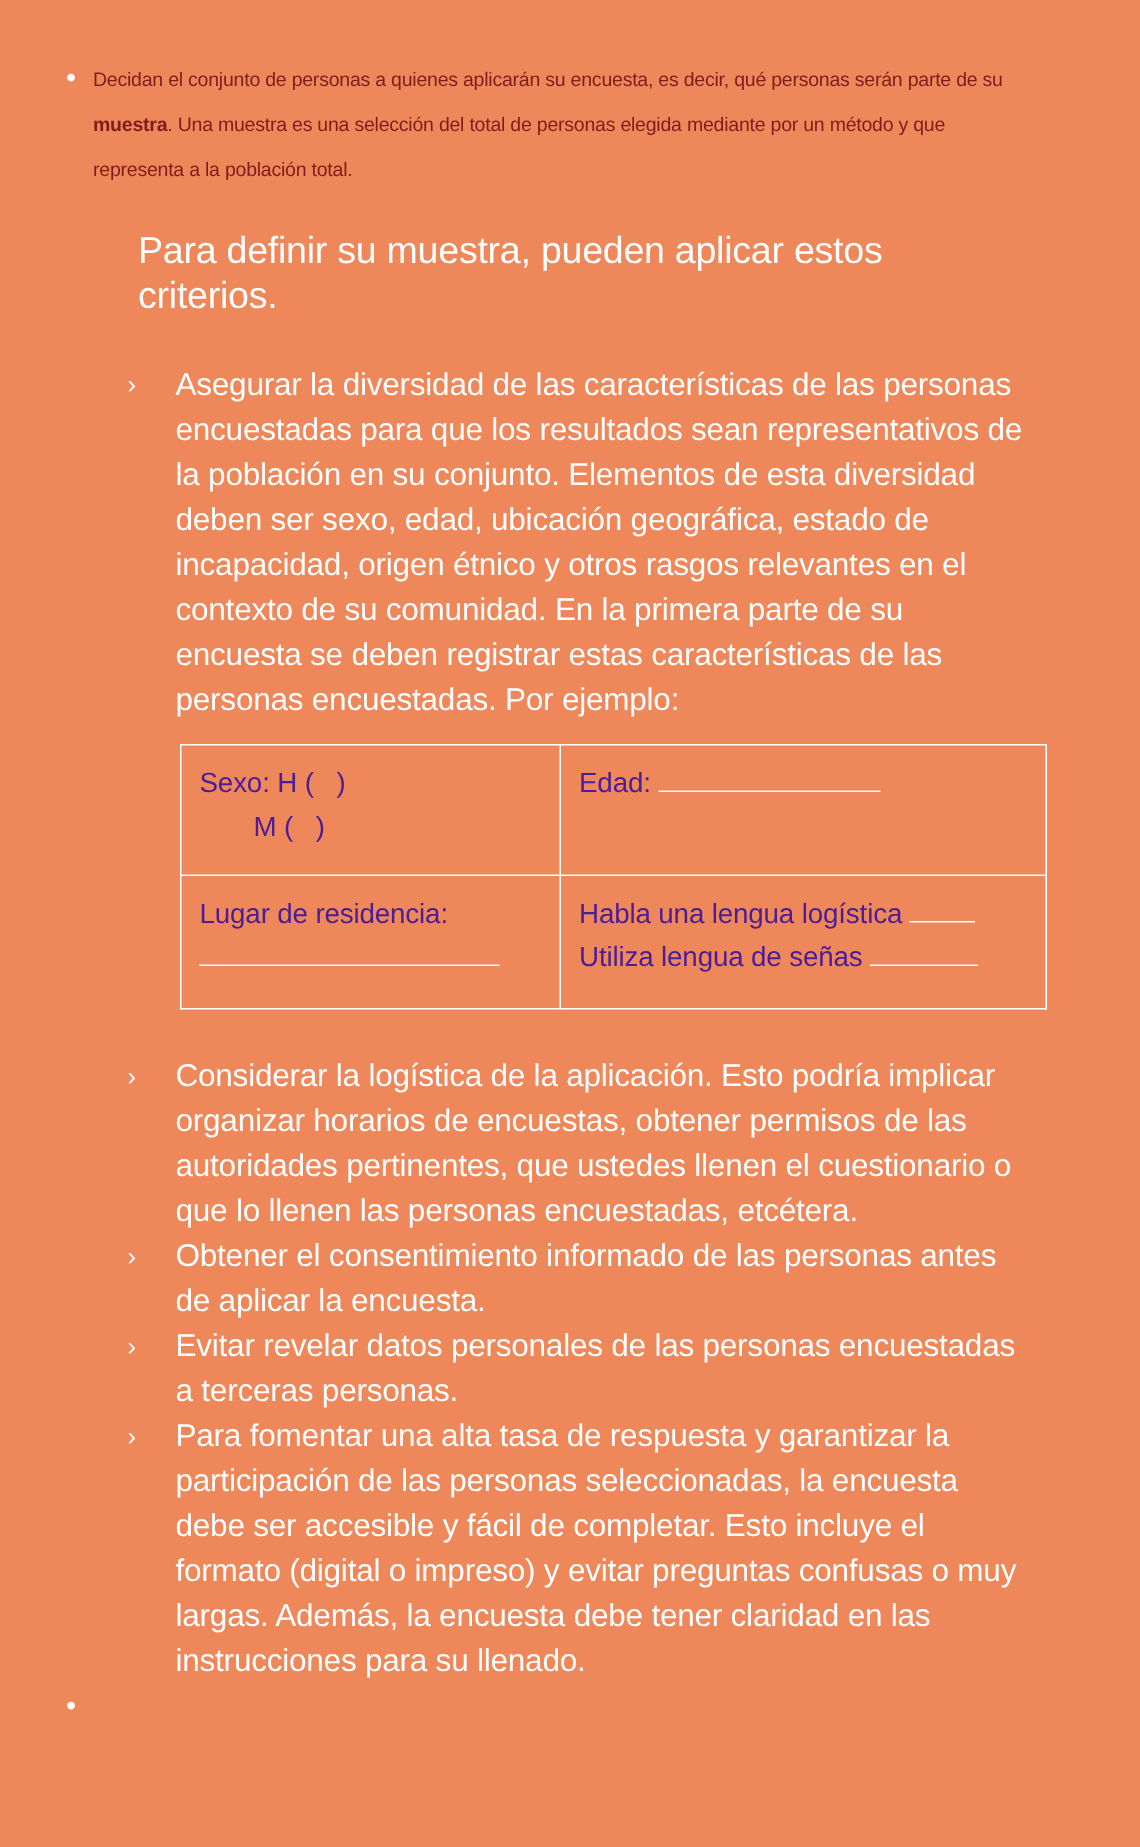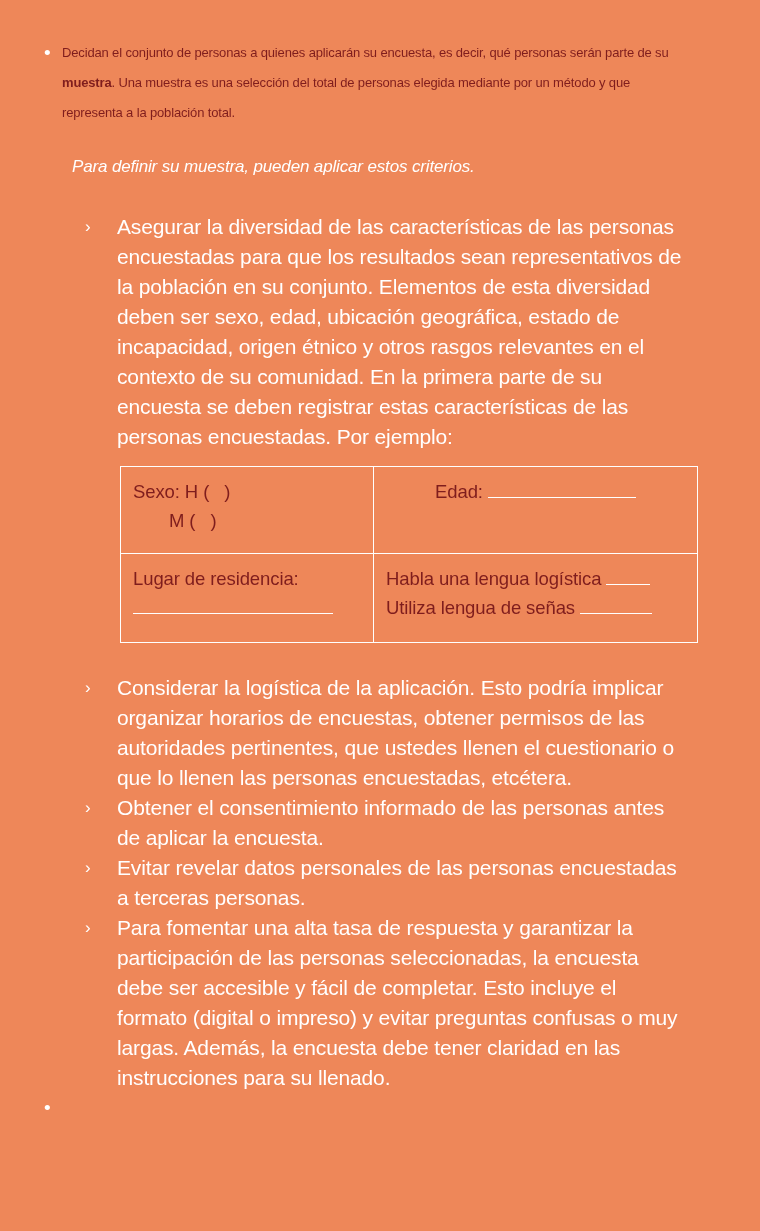--- a/index.html
+++ b/index.html
@@ -43,26 +43,25 @@
     flex: 1 1 auto;
     font-size: 13px;
     line-height: 30px;
     letter-spacing: -0.15px;
     color: #7f1d1d;
   }
   .l1-text b { font-weight: 700; }
 
   
   .plain-para {
-    padding-left: 72px;
+    padding-left: 92px;
     padding-right: 82px;
-    font-size: 17px;
+    font-size: 25px;
     line-height: 30px;
     letter-spacing: -0.15px;
-    font-style: italic;
   }
 
   
   .l2-item {
     display: flex;
     align-items: flex-start;
     padding-left: 85px;
     padding-right: 78px;
   }
   .l2-marker {
@@ -95,42 +94,42 @@
     border-collapse: collapse;
     table-layout: fixed;
   }
   table.sample-table td {
     border: 1.6px solid #ffffff;
     vertical-align: top;
     padding: 10px 12px 12px 12px;
     font-size: 18.5px;
     line-height: 29px;
     letter-spacing: -0.1px;
-    color: #7f1d1d;
+    color: #4c1d95;
   }
   td.col-left  { width: 228px; }
   td.col-right { width: 299px; }
   td.row-top    { height: 64px; }
   td.row-bottom { height: 66px; }
 
   .cell-line { display: block; white-space: pre; }
   .indent-m  { padding-left: 36px; }
 
   .blank {
     display: inline-block;
     border-bottom: 1.4px solid #ffffff;
     vertical-align: baseline;
     height: 1.05em;
   }
   .blank-edad  { width: 148px; }
   .blank-lugar { width: 200px; }
   .blank-indig { width: 44px; }
   .blank-senas { width: 72px; }
 
-  .cell-top-pad { padding-top: 24px; text-align: center; }
+  .cell-top-pad { padding-top: 24px; }
 </style>
 </head>
 <body style="background: rgb(238, 135, 89);">
 
 <div class="page">
 
   <div class="sp-38"></div>
 
   <div class="l1-item">
     <span class="l1-marker">•</span>

